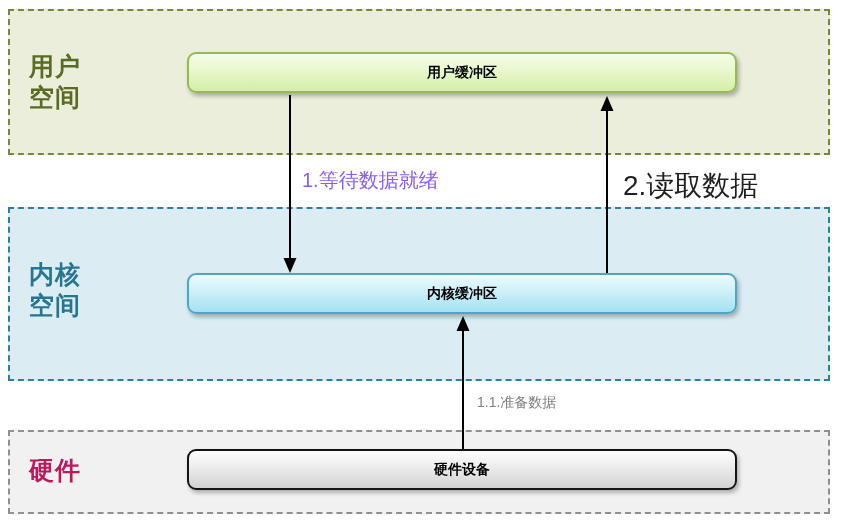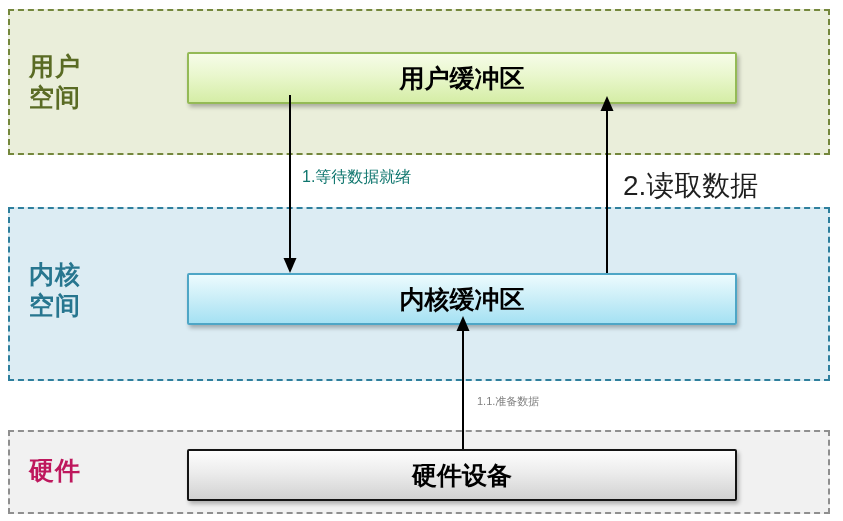--- a/index.html
+++ b/index.html
@@ -13,44 +13,44 @@
   .region-hardware{top:430px;height:80px;background:#f1f1f1;border:2px dashed #8f8f8f;}
   .region-label{
     position:absolute;left:19px;font-size:25px;font-weight:bold;line-height:31px;
     letter-spacing:1px;white-space:pre-line;
   }
   .region-user .region-label{top:40px;color:#5a6b24;}
   .region-kernel .region-label{top:50px;color:#27768f;}
   .region-hardware .region-label{top:23px;color:#be185d;}
 
   .node{
-    position:absolute;left:187px;width:550px;height:52px;border-radius:2px;
+    position:absolute;left:187px;width:550px;height:41px;border-radius:9px;
     display:flex;align-items:center;justify-content:center;
-    font-size:25px;font-weight:bold;color:#000;
+    font-size:14px;font-weight:bold;color:#000;
     box-shadow:2px 3px 4px rgba(0,0,0,0.28);box-sizing:border-box;
   }
   .node-user{
     top:52px;border:2px solid #94ba56;
     background:linear-gradient(180deg,#f6fce8 0%,#e9f7cd 45%,#d5eda6 100%);
   }
   .node-kernel{
     top:273px;border:2px solid #4ea6c6;
     background:linear-gradient(180deg,#ecfbfe 0%,#cdeff8 45%,#a5e1f3 100%);
   }
   .node-hardware{
     top:449px;border:2px solid #141414;
     background:linear-gradient(180deg,#fdfdfd 0%,#ececec 45%,#d2d2d2 100%);
   }
 
   .arrows{position:absolute;left:0;top:0;width:843px;height:521px;pointer-events:none;}
 
   .arrow-label{position:absolute;white-space:nowrap;}
-  .label-wait{left:302px;top:167px;font-size:16px;color:#0f766e;}
+  .label-wait{left:302px;top:167px;font-size:20px;color:#8b5cf6;}
   .label-read{left:623px;top:167px;font-size:28px;color:#1f1f1f;}
-  .label-prepare{left:477px;top:394px;font-size:11px;color:#7f7f7f;}
+  .label-prepare{left:477px;top:394px;font-size:14px;color:#7f7f7f;}
 </style>
 </head>
 <body>
 
 <div class="canvas">
 
   <div class="region region-user">
     <div class="region-label">用户
 空间</div>
   </div>

